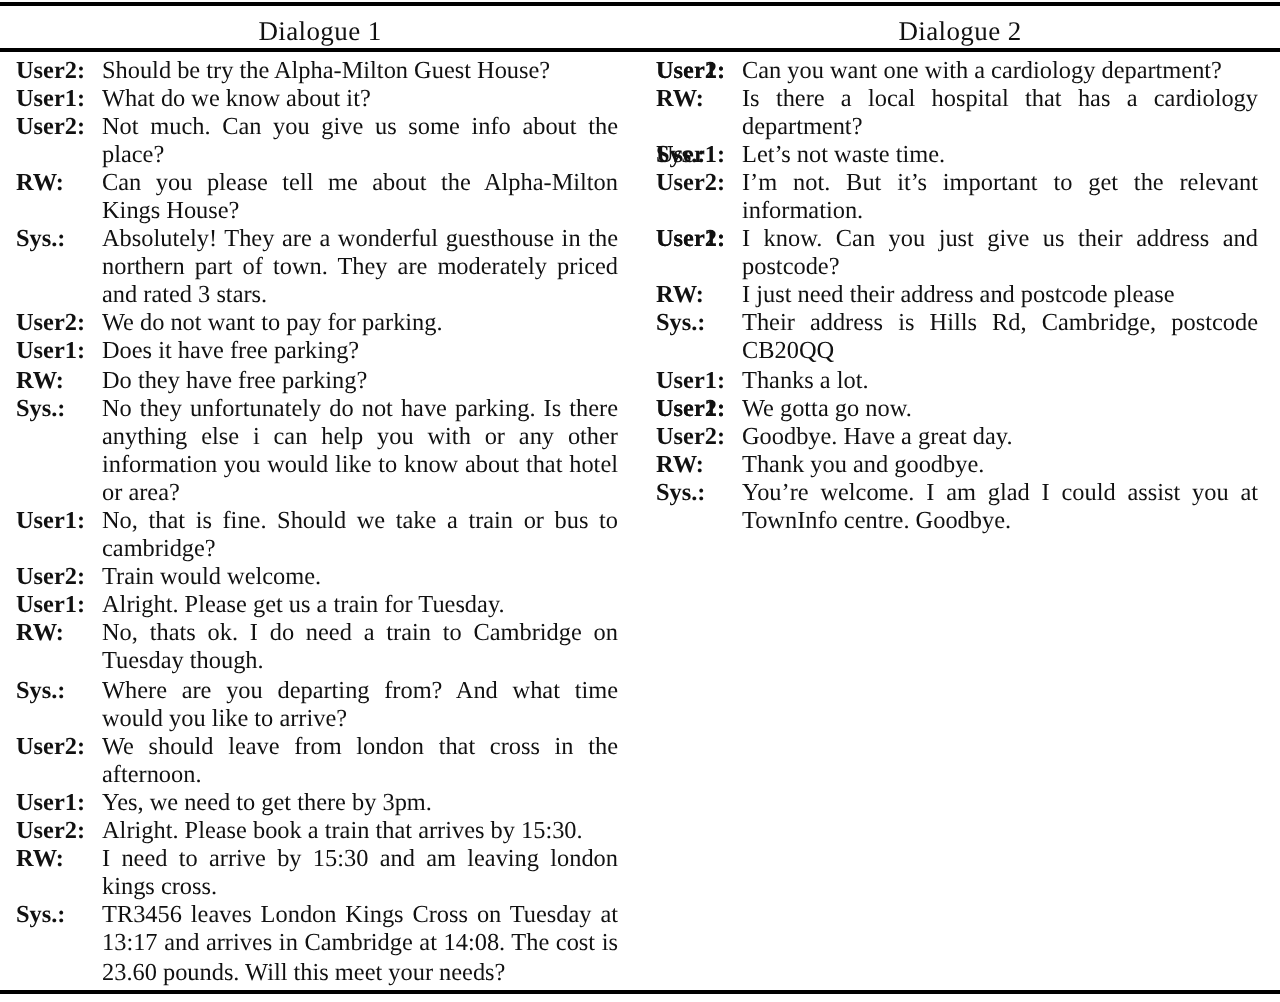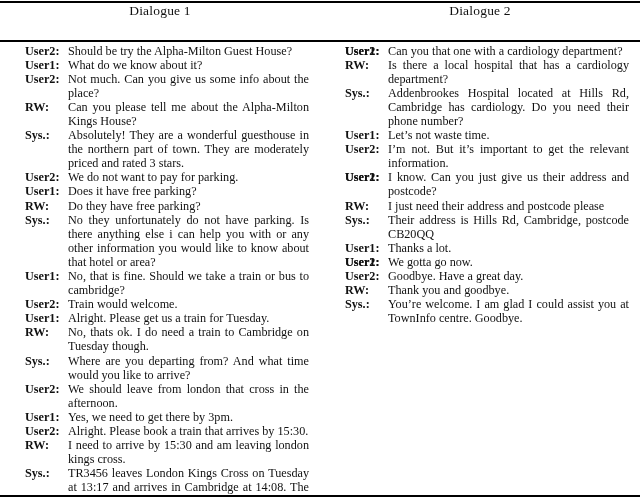--- a/index.html
+++ b/index.html
@@ -16,41 +16,41 @@
     padding-top: 1px;
     display: flex;
     flex-direction: column;
   }
   .rule { background: #000000; flex: 0 0 auto; }
   .rule-thick { height: 2px; }
   .rule-thin  { height: 1.5px; }
   .header-row {
     flex: 0 0 auto;
     display: flex;
-    height: 37px;
-    align-items: flex-start;
+    height: 21px;
+    align-items: flex-end;
   }
   .header-cell {
     width: 50%;
     text-align: center;
     font-size: 13.5px;
     letter-spacing: 0.2px;
   }
   .table-body {
     flex: 1 1 auto;
     display: flex;
     align-items: flex-start;
     box-sizing: border-box;
     padding-top: 2px;
     overflow: hidden;
   }
   .dialogue-col {
     width: 50%;
     box-sizing: border-box;
-    padding: 0 11px 0 25px;
+    padding: 0 11px 0 8px;
   }
   .turn {
     position: relative;
     padding-left: 43px;
     text-align: justify;
     font-size: 12.2px;
     line-height: 14.1px;
     hyphens: auto;
     -webkit-hyphens: auto;
   }
@@ -151,29 +151,29 @@
   <div class="turn">
     <span class="speaker">Sys.:</span><span class="utterance">TR3456 leaves London Kings Cross on Tuesday at 13:17 and arrives in Cambridge at 14:08. The cost is 23.60 pounds. Will this meet your needs?</span>
   </div>
 </div>
     <div class="dialogue-col">
   <div class="turn">
     <span class="speaker">User1:</span>
   </div>
 
   <div class="turn">
-    <span class="speaker">User2:</span><span class="utterance">Can you that one with a cardiology department?</span>
+    <span class="speaker">User2:</span><span class="utterance">Can you want one with a cardiology department?</span>
   </div>
 
   <div class="turn">
     <span class="speaker">RW:</span><span class="utterance">Is there a local hospital that has a cardiology department?</span>
   </div>
 
   <div class="turn">
-    <span class="speaker">Sys.:</span><span class="utterance">Addenbrookes Hospital located at Hills Rd, Cambridge has cardiology. Do you need their phone number?</span>
+    <span class="speaker">Sys.:</span>
   </div>
 
   <div class="turn">
     <span class="speaker">User1:</span><span class="utterance">Let’s not waste time.</span>
   </div>
 
   <div class="turn">
     <span class="speaker">User2:</span><span class="utterance">I’m not. But it’s important to get the relevant information.</span>
   </div>
 

